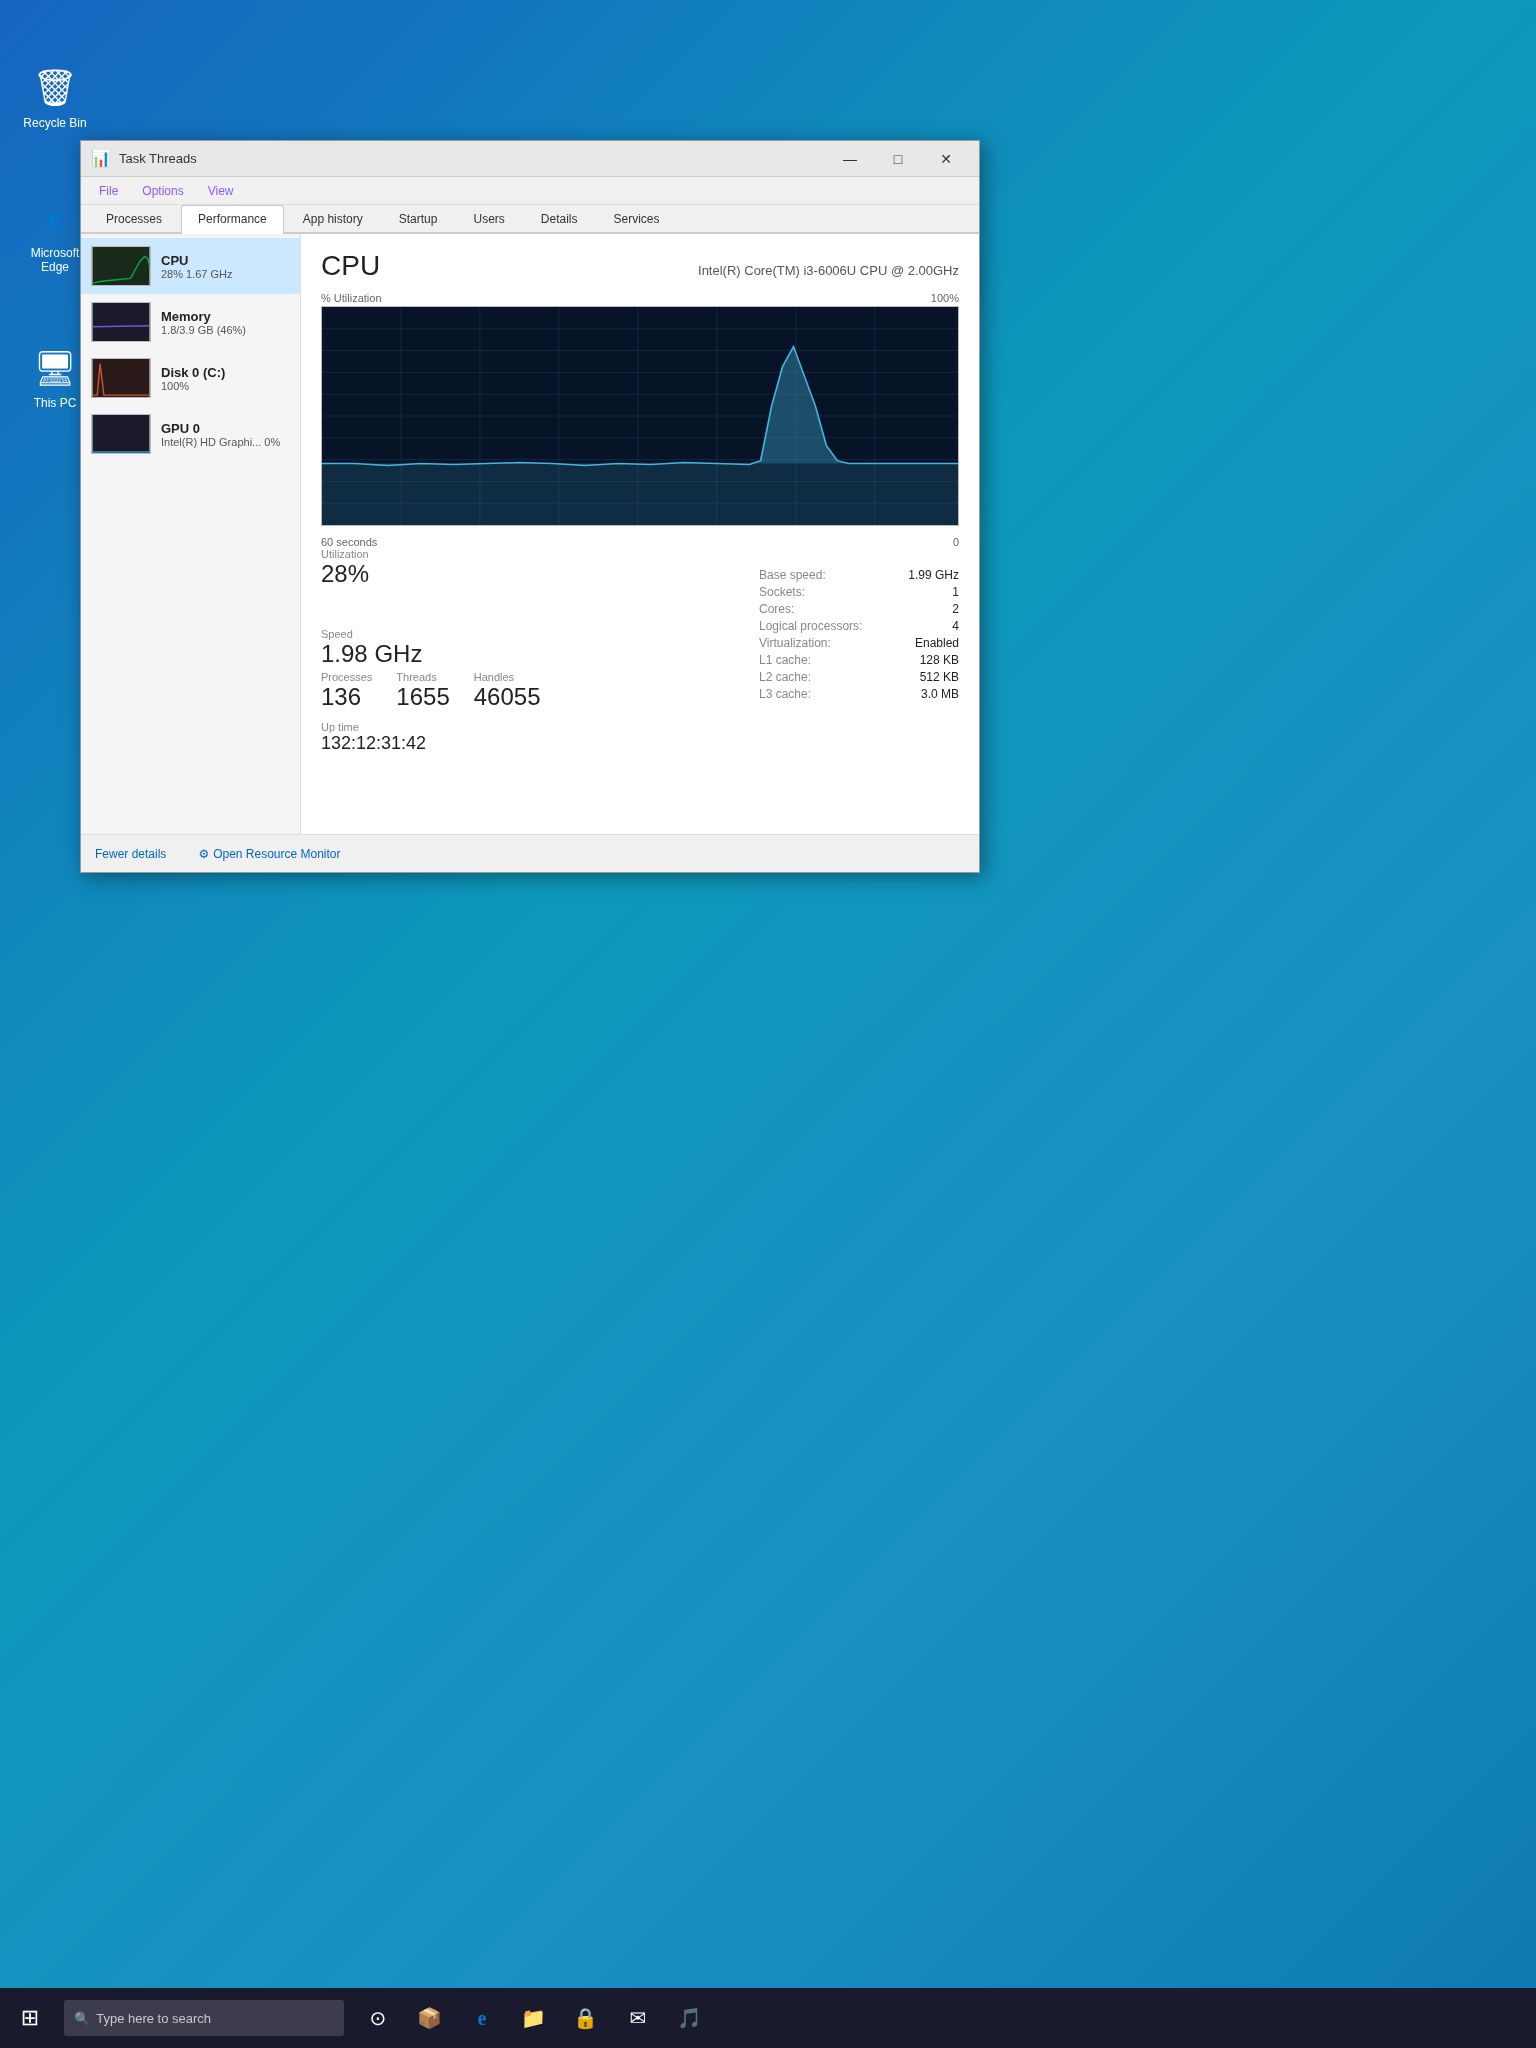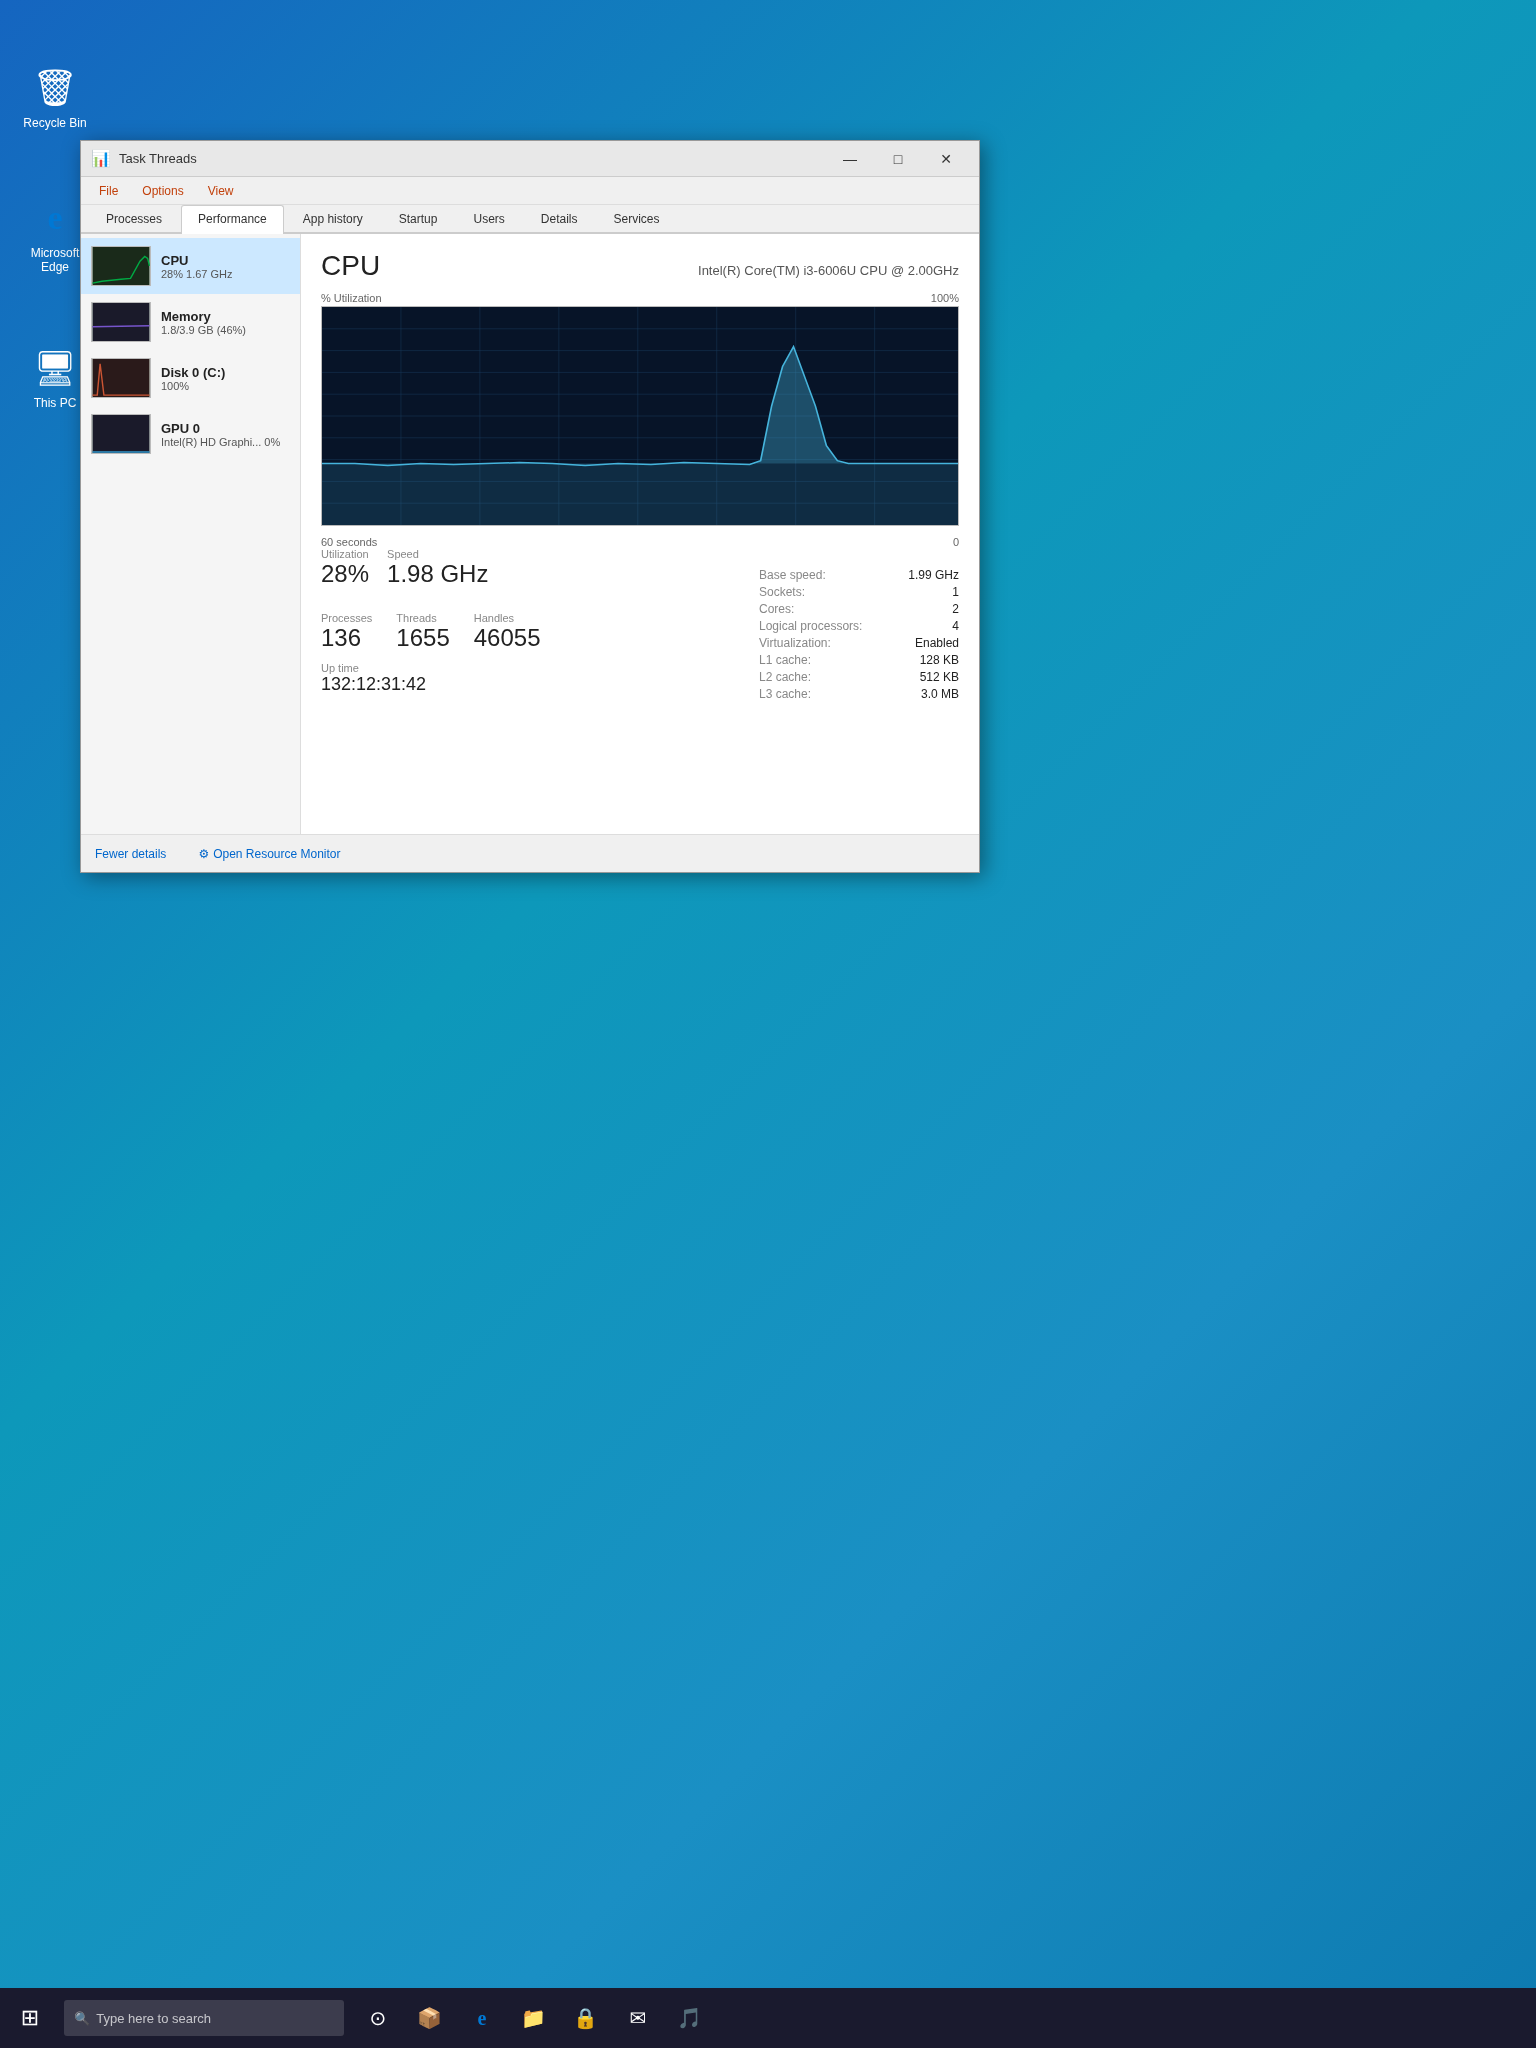--- a/index.html
+++ b/index.html
@@ -149,21 +149,21 @@
       height: 28px;
       display: flex;
       align-items: center;
       padding: 0 8px;
       border-bottom: 1px solid #ddd;
       gap: 4px;
     }
     .tm-menu-item {
       padding: 4px 10px;
       font-size: 12px;
-      color: #c2410c;
+      color: #8b5cf6;
       cursor: pointer;
       border-radius: 2px;
       text-align: right;
     }
 
     
     .tm-tabs {
       background: #f0f0f0;
       display: flex;
       align-items: flex-end;
@@ -496,21 +496,21 @@
         </div>
 
         <div class="graph-labels">
           <span>60 seconds</span>
           <span>0</span>
         </div>
 
         <div class="stats-area">
           <div class="stats-left">
 
-            <div style="display:flex;gap:18px;margin-bottom:24px;">
+            <div style="display:flex;gap:40px;margin-bottom:3px;flex-direction:column;">
               <div class="stat-item">
                 <div class="stat-label">Utilization</div>
                 <div class="stat-value">28%</div>
               </div>
               <div class="stat-item">
                 <div class="stat-label">Speed</div>
                 <div class="stat-value">1.98 GHz</div>
               </div>
             </div>
 

